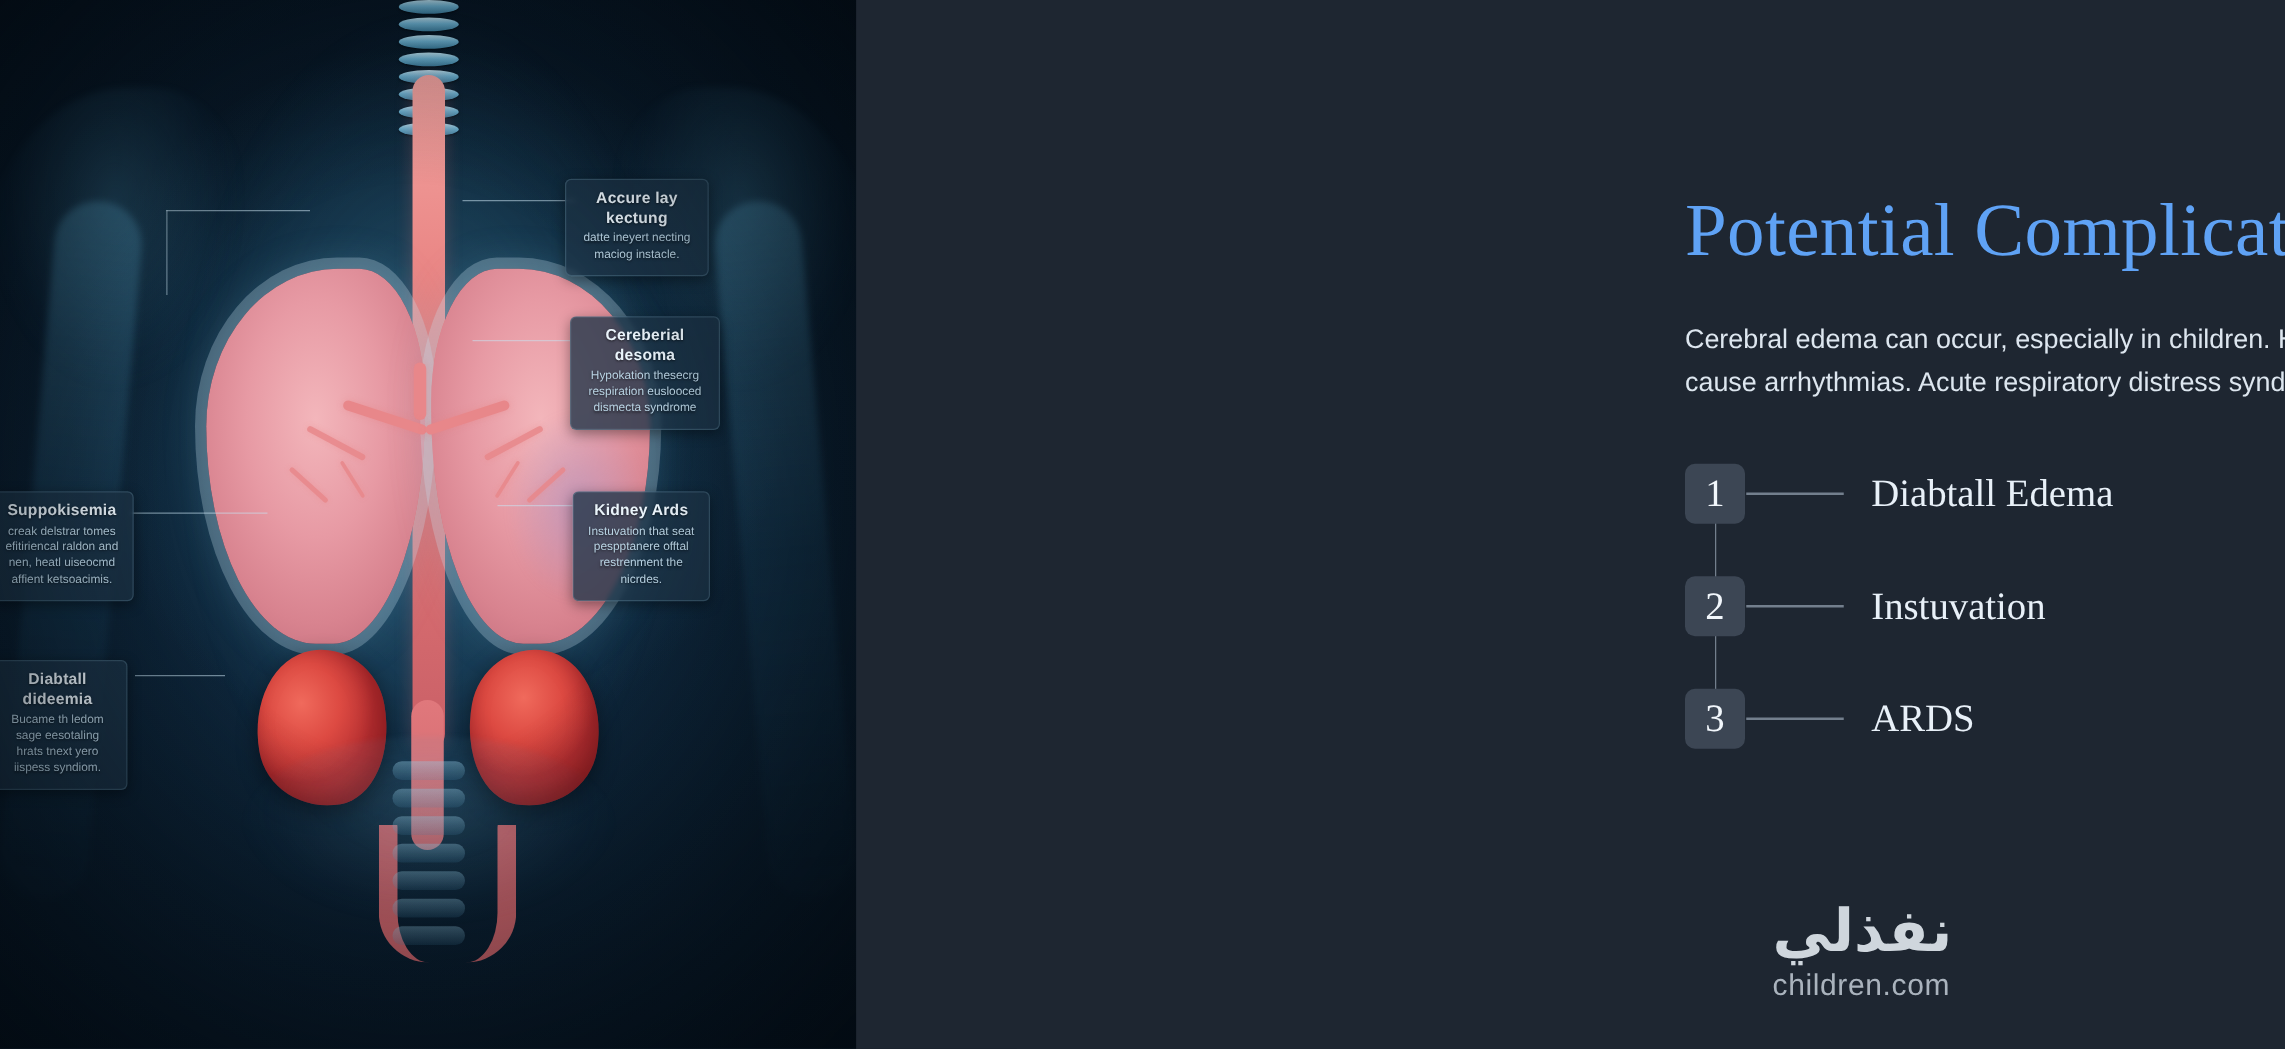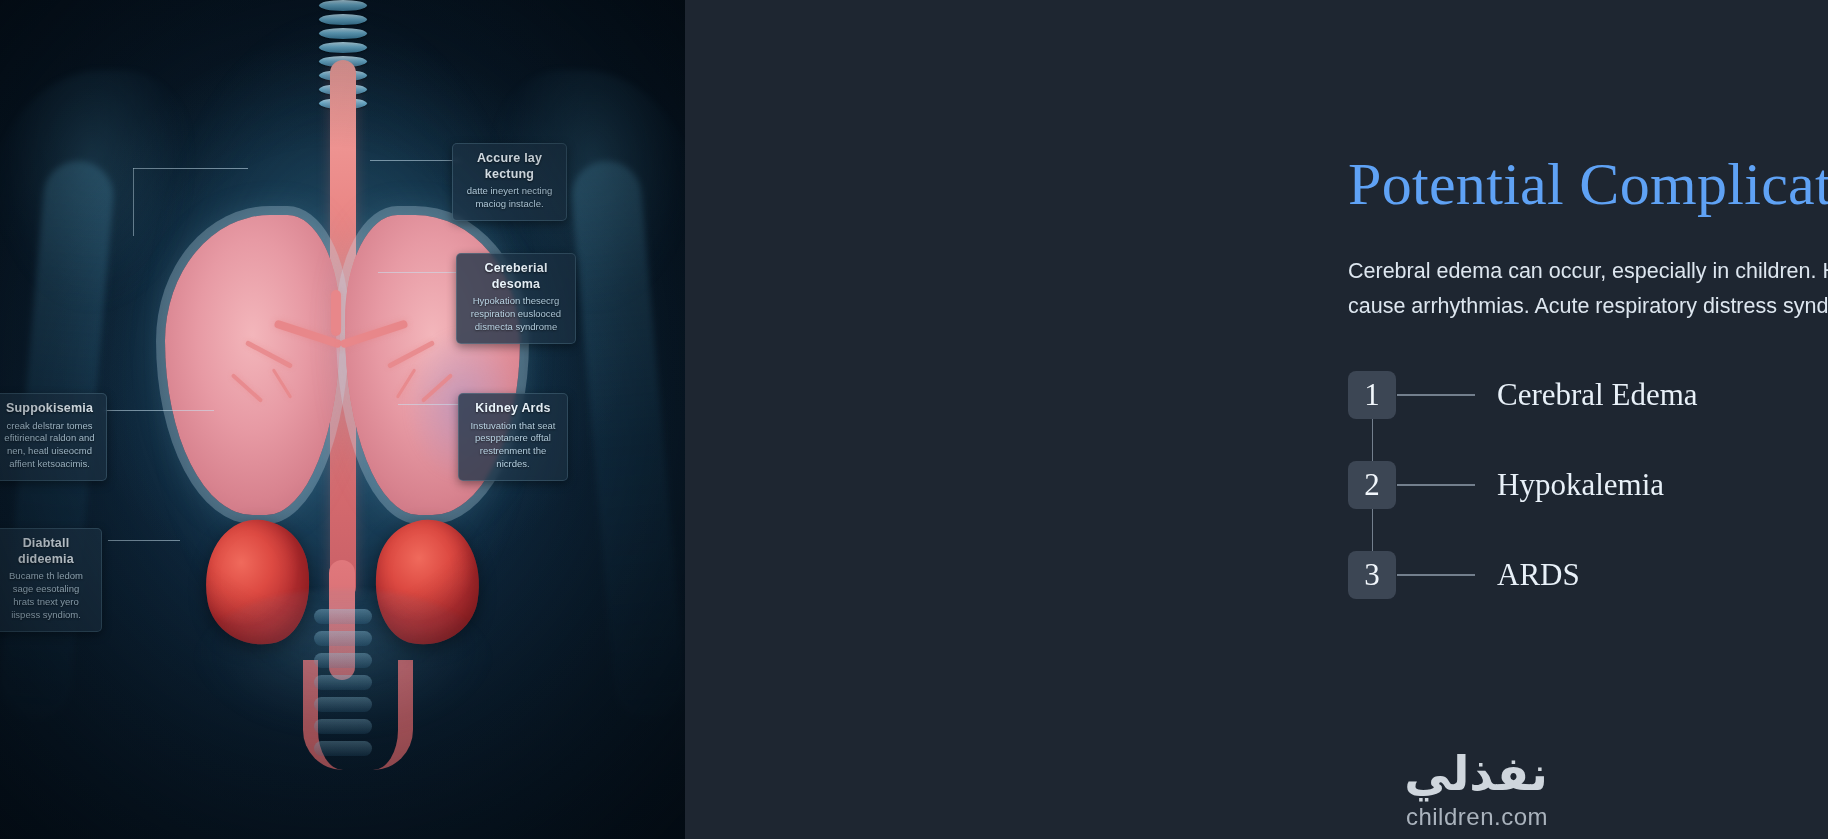--- a/index.html
+++ b/index.html
@@ -168,21 +168,21 @@
   .step-label {
     margin-left:22px;
     font-family:"Liberation Serif", serif;
     font-size:31px; color:#e8f0f8; font-weight:400; white-space:nowrap;
   }
   .step-vline {
     position:absolute; left:23.5px; width:1.5px; background:#737f8d; z-index:1;
   }
 
   
-  .logo-wrap { position:absolute; left:673px; top:722px; width:190px; text-align:right;margin-top:28px; }
+  .logo-wrap { position:absolute; left:733px; top:722px; width:190px; text-align:left; }
   .logo-ar {
     font-size:47px; line-height:1; color:#cfd6dd; font-weight:bold; direction:rtl;
     font-family:"DejaVu Sans", sans-serif; letter-spacing:-1px;
   }
   .logo-en {
     margin-top:6px; font-size:24px; color:#aab3bd; letter-spacing:0.5px;
     font-family:"Liberation Sans", sans-serif;
   }
 </style>
 </head>
@@ -285,27 +285,27 @@
 
     <p class="slide-body">Cerebral edema can occur, especially in children. Hypokalemia (low potassium) can cause arrhythmias. Acute respiratory distress syndrome (ARDS) is a serious threat.</p>
 
     <div class="step-list">
       <div class="step-vline" style="top:45px; height:90px;"></div>
       <div class="step-vline" style="top:135px; height:90px;"></div>
 
       <div class="step-row">
         <div class="step-badge">1</div>
         <div class="step-connector"></div>
-        <div class="step-label">Cerebral Edema</div>
+        <div class="step-label">Diabtall Edema</div>
       </div>
 
       <div class="step-row">
         <div class="step-badge">2</div>
         <div class="step-connector"></div>
-        <div class="step-label">Hypokalemia</div>
+        <div class="step-label">Instuvation</div>
       </div>
 
       <div class="step-row">
         <div class="step-badge">3</div>
         <div class="step-connector"></div>
         <div class="step-label">ARDS</div>
       </div>
     </div>
 
     <div class="logo-wrap">

